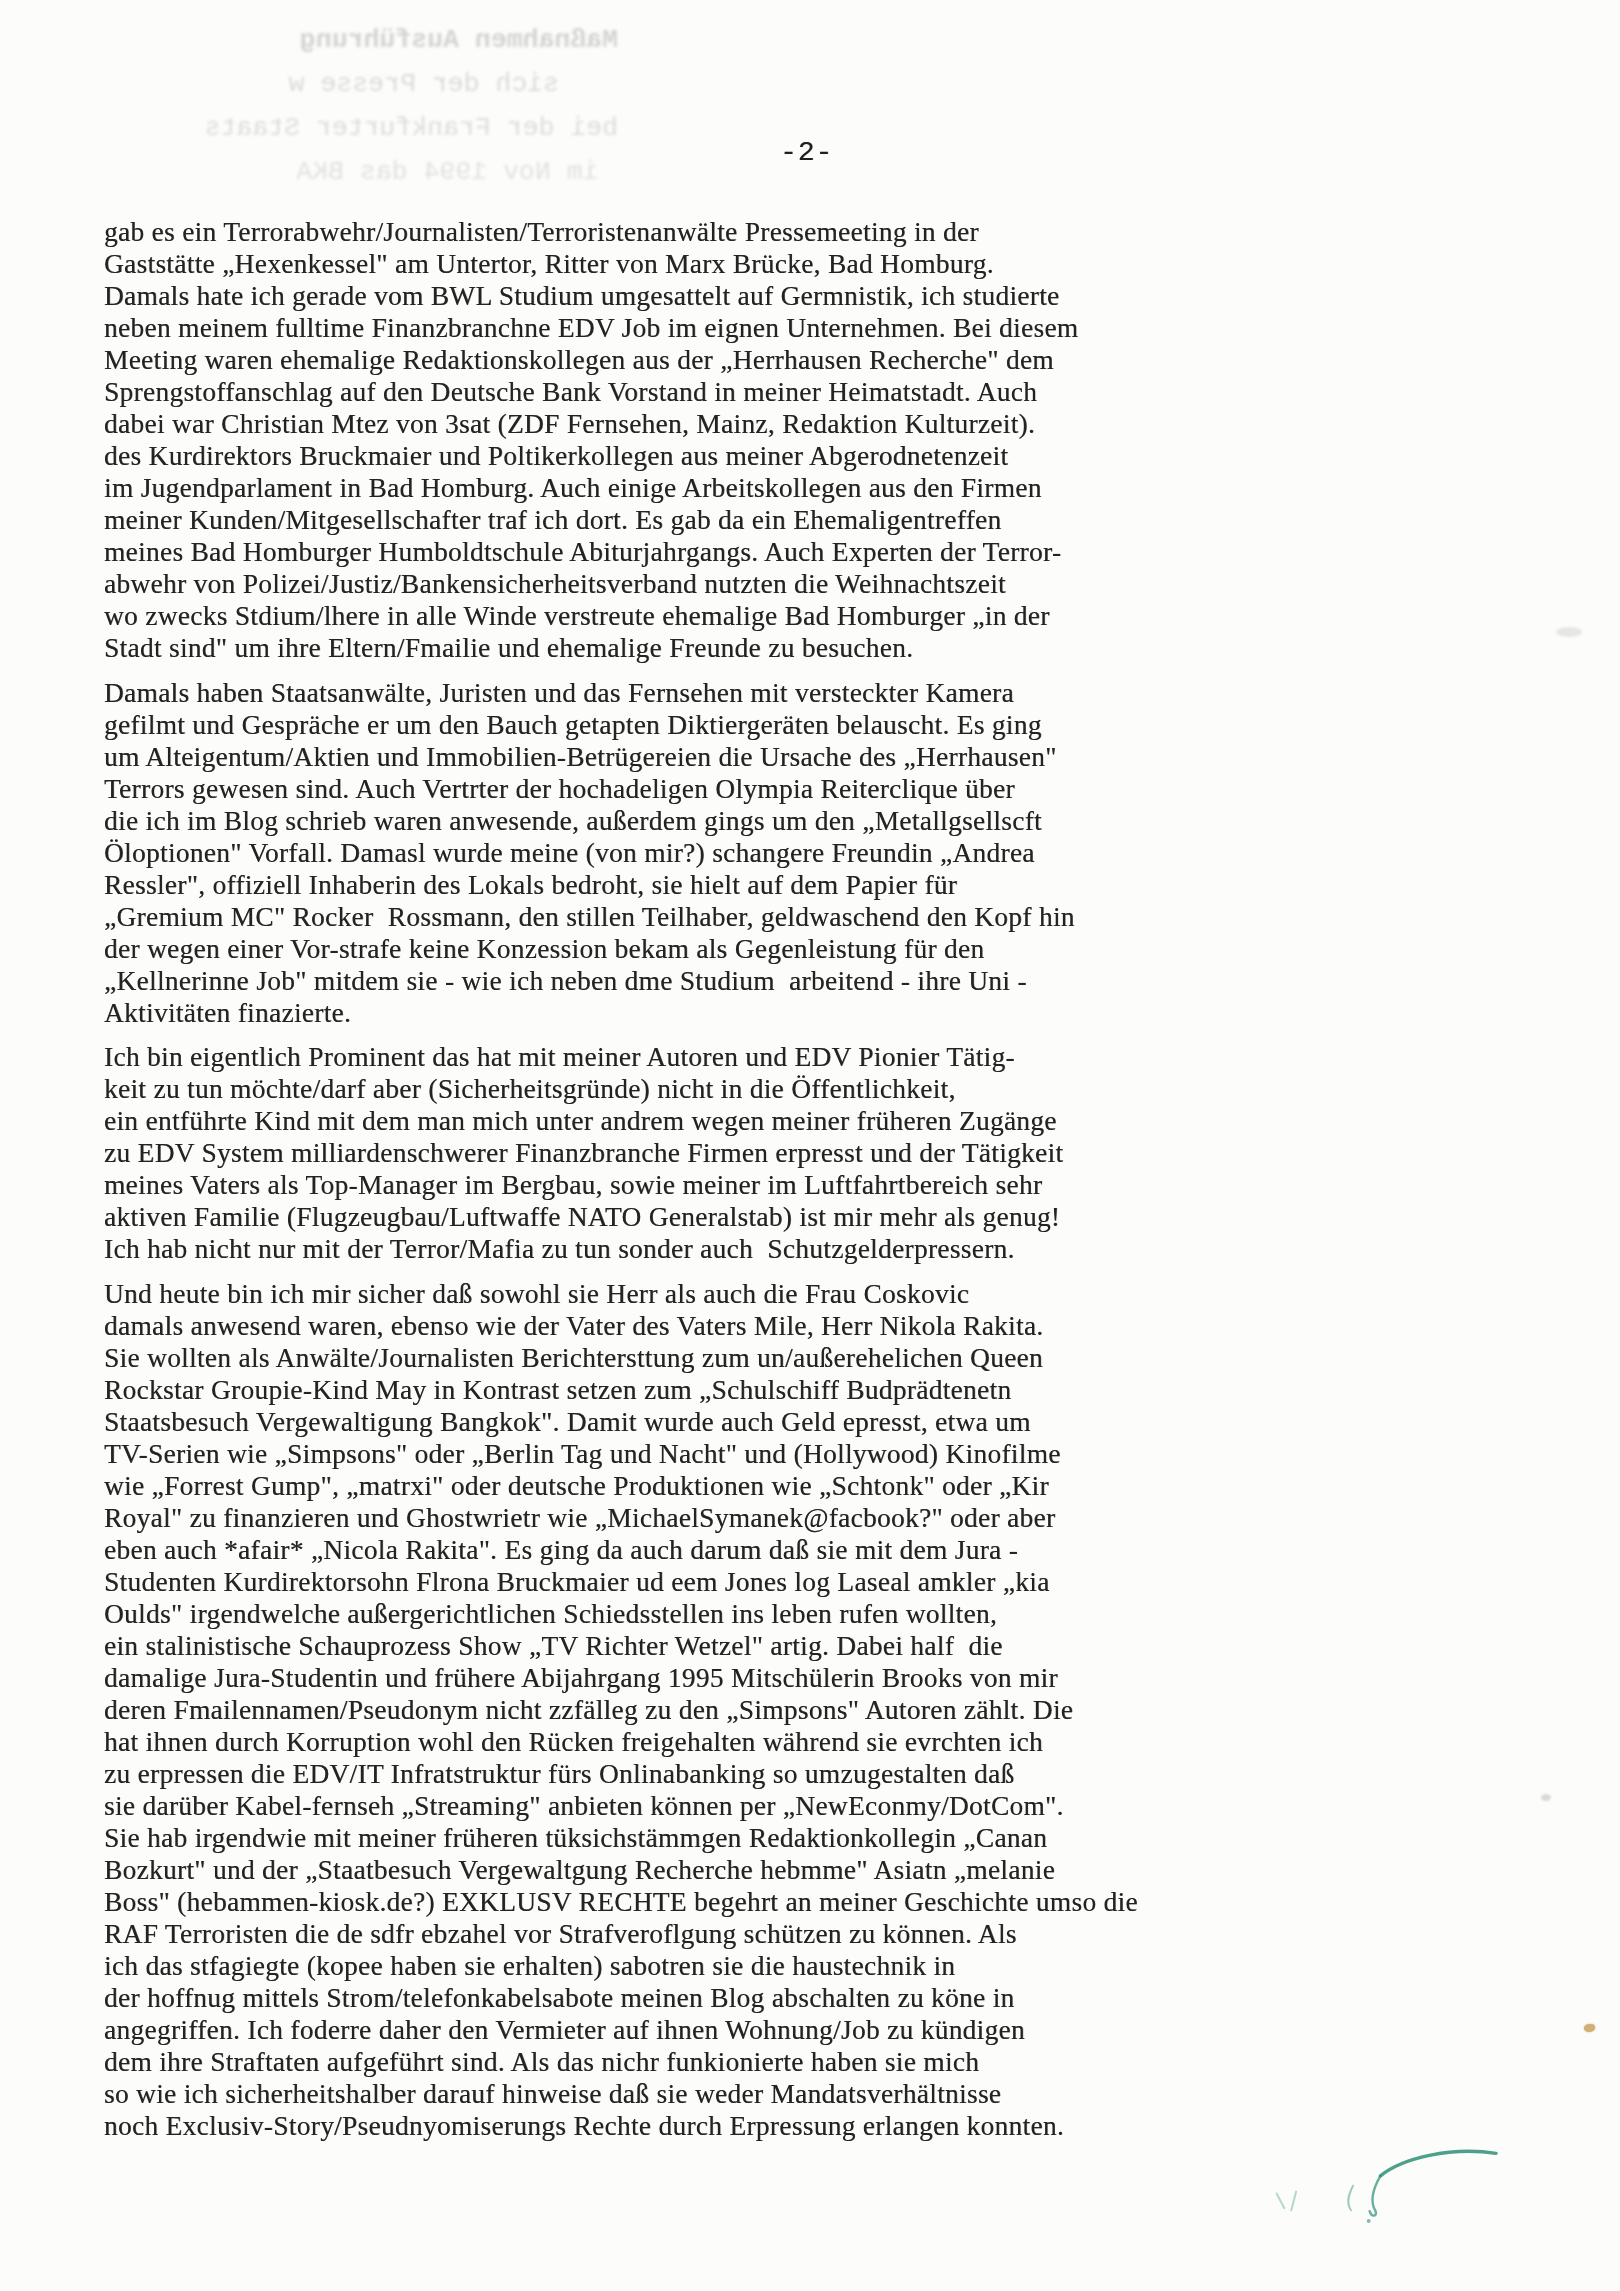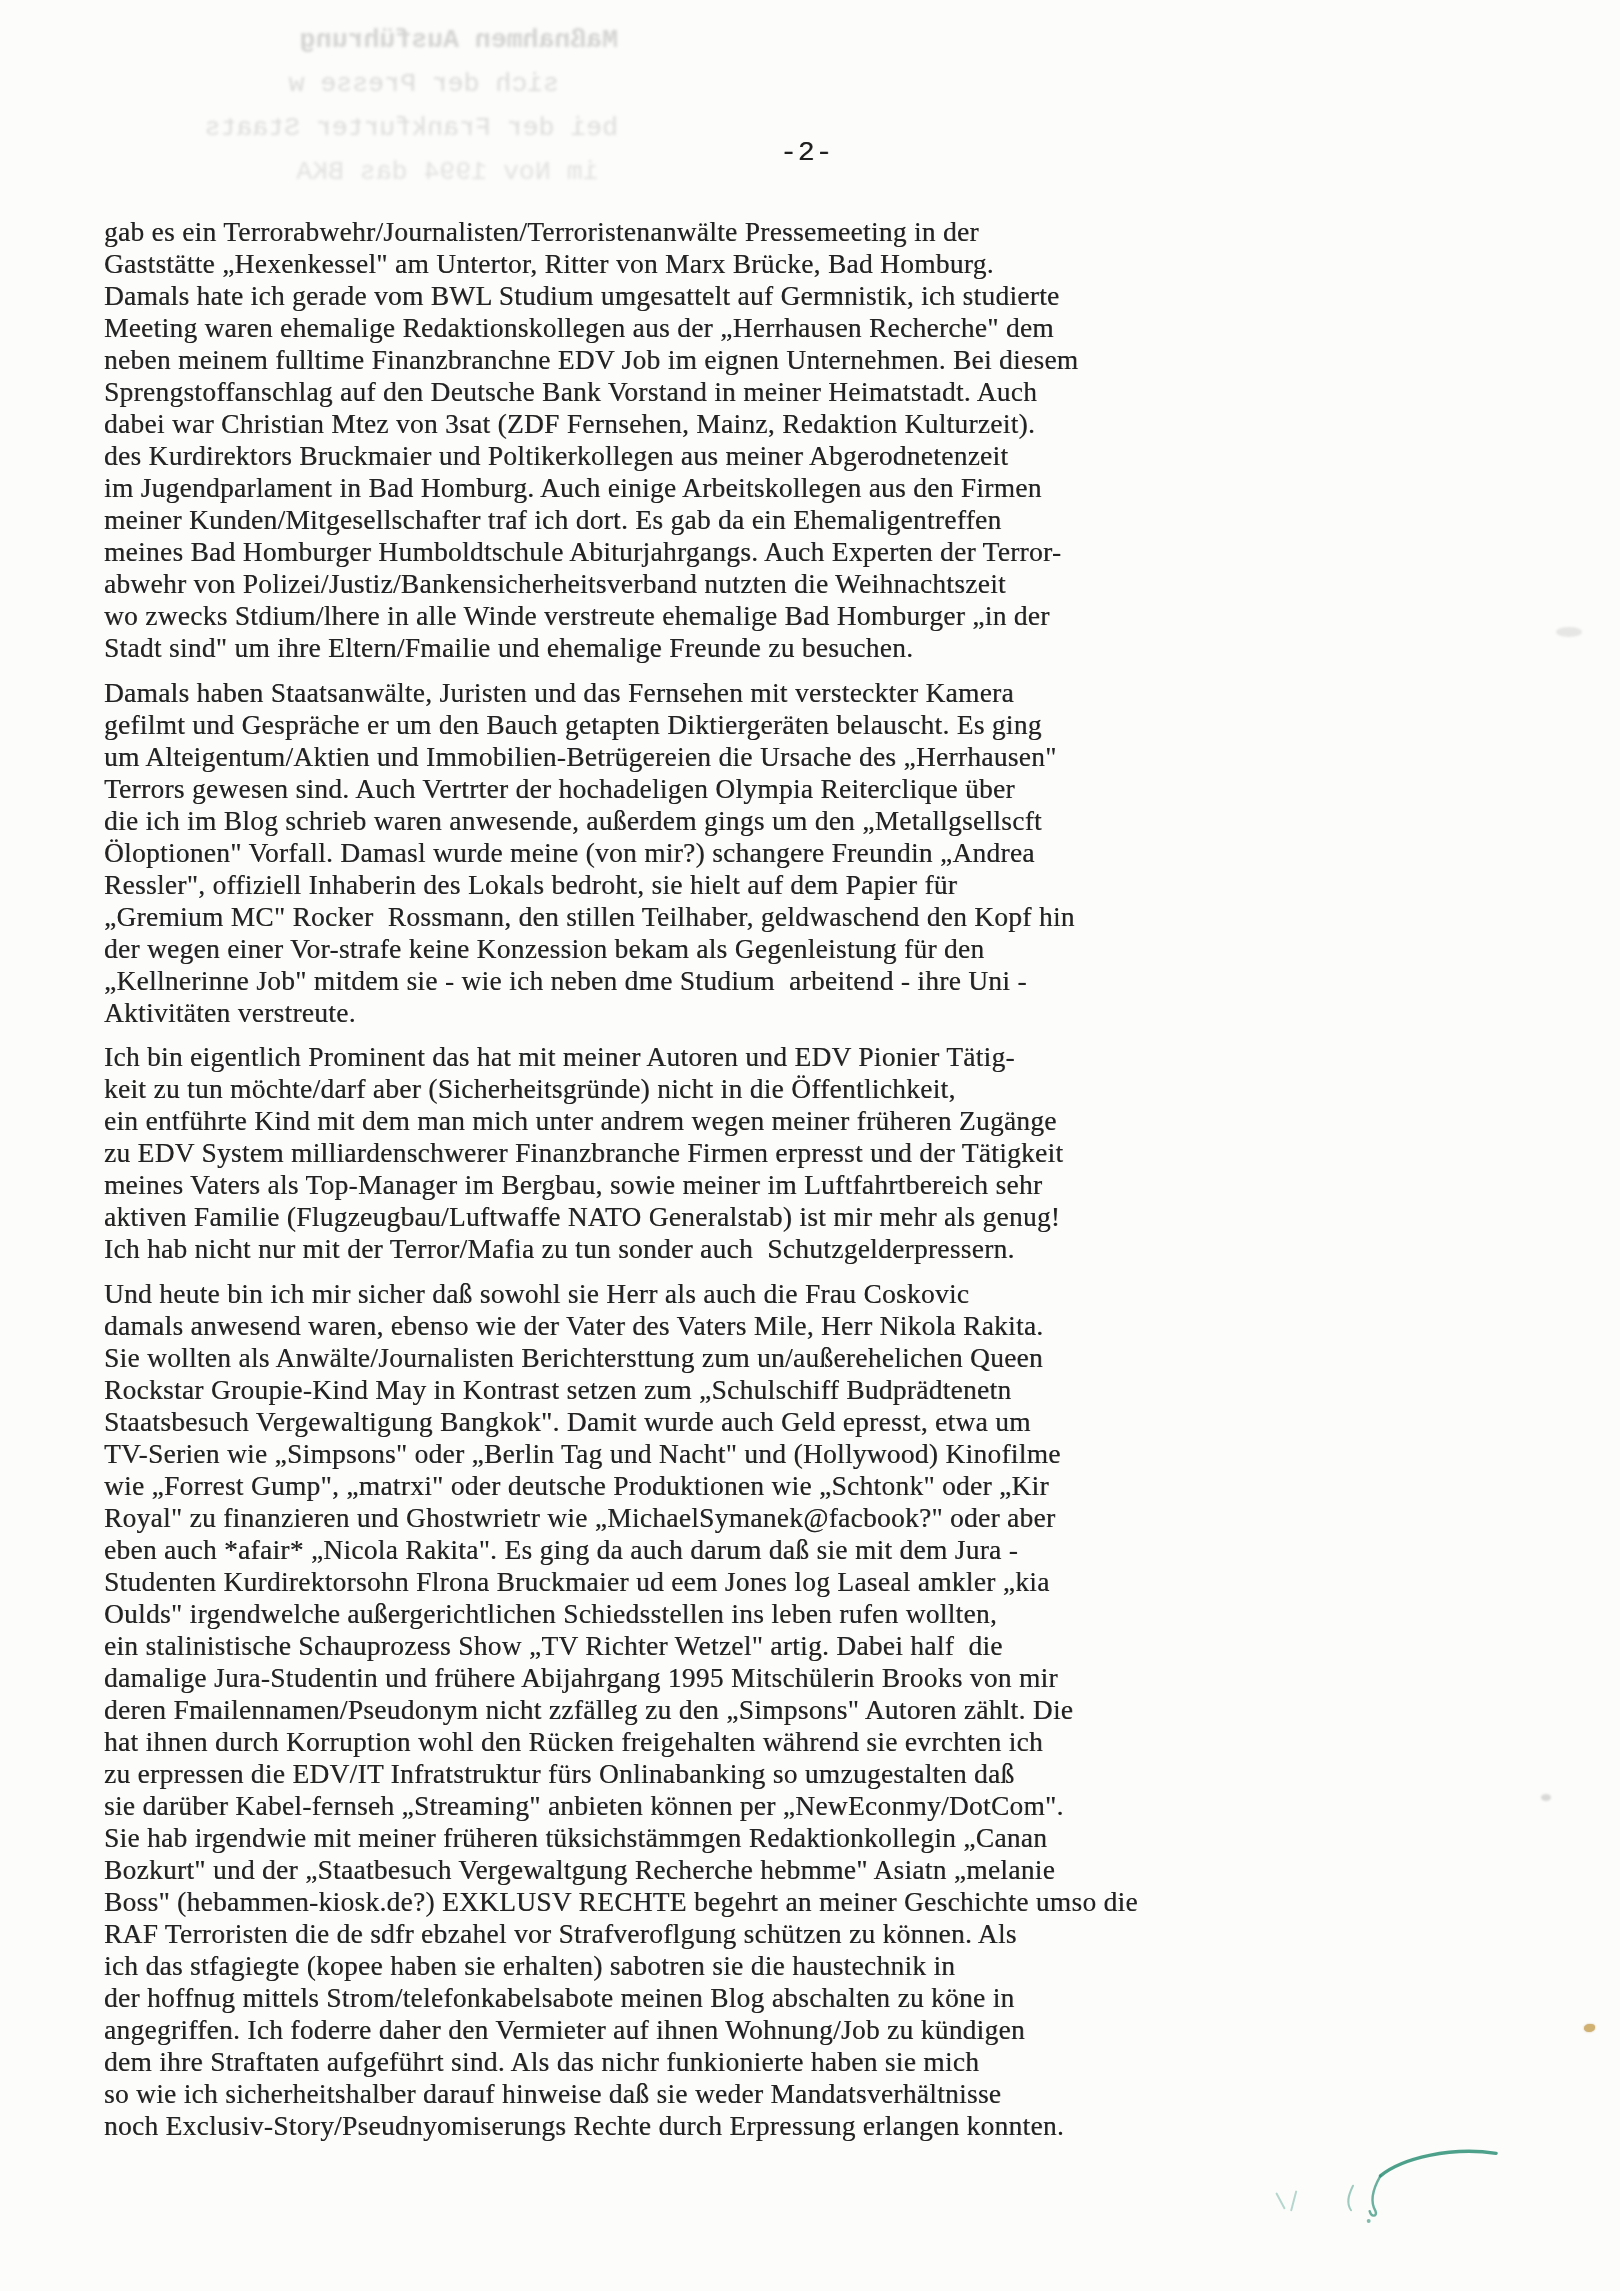--- a/index.html
+++ b/index.html
@@ -107,22 +107,22 @@
 
   <div class="bleed"><div class="bleed-line">Maßnahmen Ausführung</div><div class="bleed-line">sich der Presse w</div><div class="bleed-line">bei der Frankfurter Staats</div><div class="bleed-line">im Nov 1994 das BKA</div></div>
 
   <div class="page-number">-2-</div>
 
   <div class="body-text">
       <div class="para">
         <div class="line">gab es ein Terrorabwehr/Journalisten/Terroristenanwälte Pressemeeting in der</div>
         <div class="line">Gaststätte „Hexenkessel" am Untertor, Ritter von Marx Brücke, Bad Homburg.</div>
         <div class="line">Damals hate ich gerade vom BWL Studium umgesattelt auf Germnistik, ich studierte</div>
+        <div class="line">neben meinem fulltime Finanzbranchne EDV Job im eignen Unternehmen. Bei diesem</div>
         <div class="line">Meeting waren ehemalige Redaktionskollegen aus der „Herrhausen Recherche" dem</div>
-        <div class="line">neben meinem fulltime Finanzbranchne EDV Job im eignen Unternehmen. Bei diesem</div>
         <div class="line">Sprengstoffanschlag auf den Deutsche Bank Vorstand in meiner Heimatstadt. Auch</div>
         <div class="line">dabei war Christian Mtez von 3sat (ZDF Fernsehen, Mainz, Redaktion Kulturzeit).</div>
         <div class="line">des Kurdirektors Bruckmaier und Poltikerkollegen aus meiner Abgerodnetenzeit</div>
         <div class="line">im Jugendparlament in Bad Homburg. Auch einige Arbeitskollegen aus den Firmen</div>
         <div class="line">meiner Kunden/Mitgesellschafter traf ich dort. Es gab da ein Ehemaligentreffen</div>
         <div class="line">meines Bad Homburger Humboldtschule Abiturjahrgangs. Auch Experten der Terror-</div>
         <div class="line">abwehr von Polizei/Justiz/Bankensicherheitsverband nutzten die Weihnachtszeit</div>
         <div class="line">wo zwecks Stdium/lhere in alle Winde verstreute ehemalige Bad Homburger „in der</div>
         <div class="line">Stadt sind" um ihre Eltern/Fmailie und ehemalige Freunde zu besuchen.</div>
       </div>
@@ -130,21 +130,21 @@
         <div class="line">Damals haben Staatsanwälte, Juristen und das Fernsehen mit versteckter Kamera</div>
         <div class="line">gefilmt und Gespräche er um den Bauch getapten Diktiergeräten belauscht. Es ging</div>
         <div class="line">um Alteigentum/Aktien und Immobilien-Betrügereien die Ursache des „Herrhausen"</div>
         <div class="line">Terrors gewesen sind. Auch Vertrter der hochadeligen Olympia Reiterclique über</div>
         <div class="line">die ich im Blog schrieb waren anwesende, außerdem gings um den „Metallgsellscft</div>
         <div class="line">Öloptionen" Vorfall. Damasl wurde meine (von mir?) schangere Freundin „Andrea</div>
         <div class="line">Ressler", offiziell Inhaberin des Lokals bedroht, sie hielt auf dem Papier für</div>
         <div class="line">„Gremium MC" Rocker  Rossmann, den stillen Teilhaber, geldwaschend den Kopf hin</div>
         <div class="line">der wegen einer Vor-strafe keine Konzession bekam als Gegenleistung für den</div>
         <div class="line">„Kellnerinne Job" mitdem sie - wie ich neben dme Studium  arbeitend - ihre Uni -</div>
-        <div class="line">Aktivitäten verstreute.</div>
+        <div class="line">Aktivitäten finazierte.</div>
       </div>
       <div class="para">
         <div class="line">Ich bin eigentlich Prominent das hat mit meiner Autoren und EDV Pionier Tätig-</div>
         <div class="line">keit zu tun möchte/darf aber (Sicherheitsgründe) nicht in die Öffentlichkeit,</div>
         <div class="line">ein entführte Kind mit dem man mich unter andrem wegen meiner früheren Zugänge</div>
         <div class="line">zu EDV System milliardenschwerer Finanzbranche Firmen erpresst und der Tätigkeit</div>
         <div class="line">meines Vaters als Top-Manager im Bergbau, sowie meiner im Luftfahrtbereich sehr</div>
         <div class="line">aktiven Familie (Flugzeugbau/Luftwaffe NATO Generalstab) ist mir mehr als genug!</div>
         <div class="line">Ich hab nicht nur mit der Terror/Mafia zu tun sonder auch  Schutzgelderpressern.</div>
       </div>

